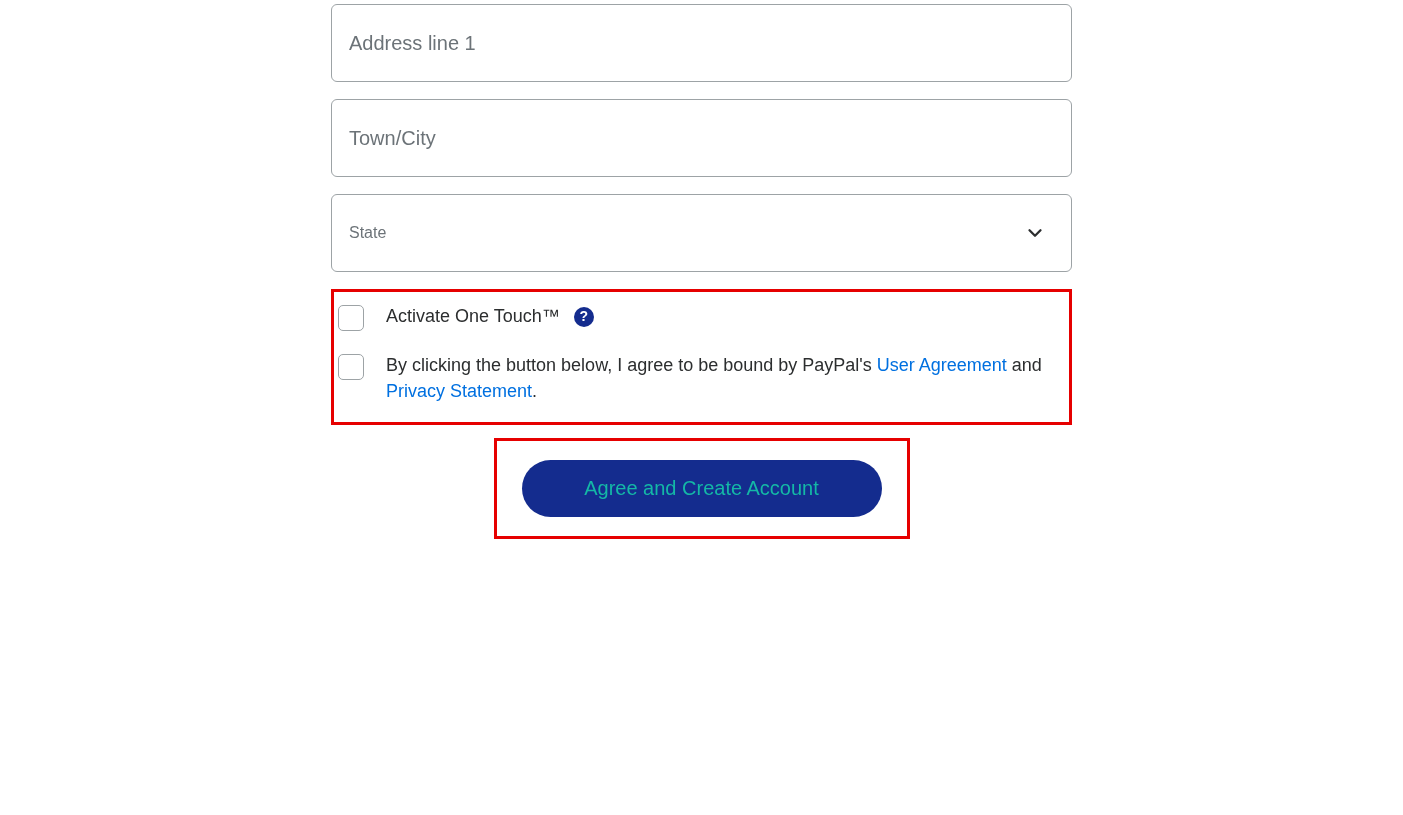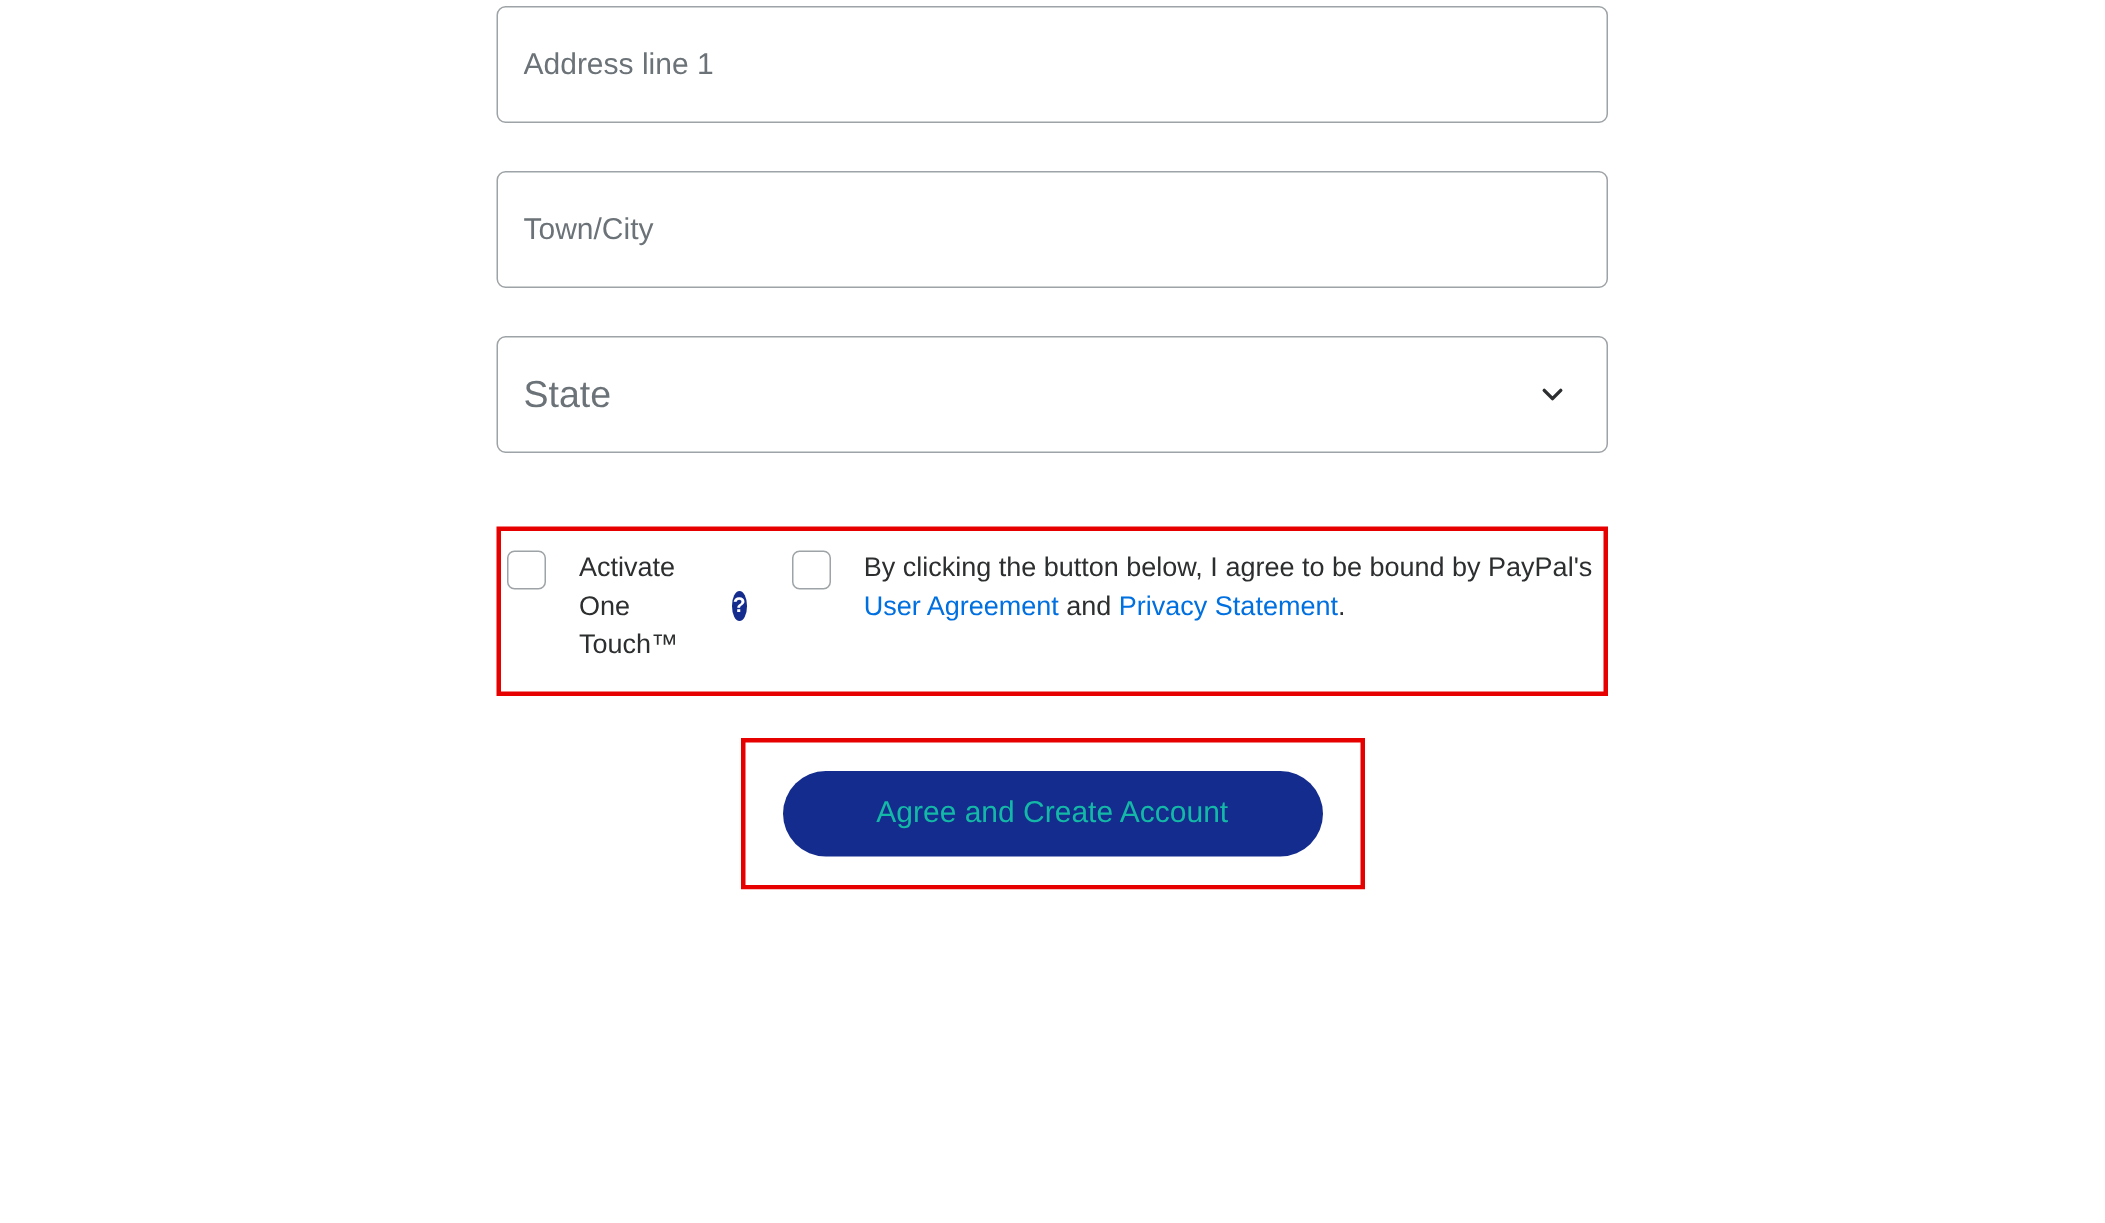--- a/index.html
+++ b/index.html
@@ -11,21 +11,21 @@
       font-family: -apple-system, BlinkMacSystemFont, "Segoe UI", Helvetica, Arial, sans-serif;
       background: #fff;
       display: flex;
       justify-content: center;
       padding-top: 4px;
     }
     .form-container {
       width: 741px;
       display: flex;
       flex-direction: column;
-      gap: 32px;
+      gap: 17px;
     }
     .text-input {
       width: 100%;
       height: 78px;
       border: 1px solid #9da3a6;
       border-radius: 6px;
       padding: 0 17px;
       font-size: 20px;
       color: #2c2e2f;
       outline: none;
@@ -37,43 +37,43 @@
     .select-wrapper {
       position: relative;
       width: 100%;
     }
     .select-input {
       width: 100%;
       height: 78px;
       border: 1px solid #9da3a6;
       border-radius: 6px;
       padding: 0 17px;
-      font-size: 25px;
+      font-size: 16px;
       color: #6c7378;
       background: #fff;
       display: flex;
       align-items: center;
       cursor: pointer;
     }
     .chevron-icon {
       position: absolute;
       right: 26px;
       top: 50%;
       transform: translateY(-50%);
       width: 22px;
       height: 22px;
       pointer-events: none;
     }
     .highlight-box-checkboxes {
       border: 3px solid #e60000;
       padding: 12px 0 18px 0;
       display: flex;
-      flex-direction: row;
+      flex-direction: column;
       gap: 22px;
-      margin-top: 17px;
+      margin-top: 0px;
     }
     .checkbox-row {
       display: flex;
       align-items: flex-start;
       gap: 22px;
       padding: 0 4px;
     }
     .checkbox {
       width: 26px;
       height: 26px;

